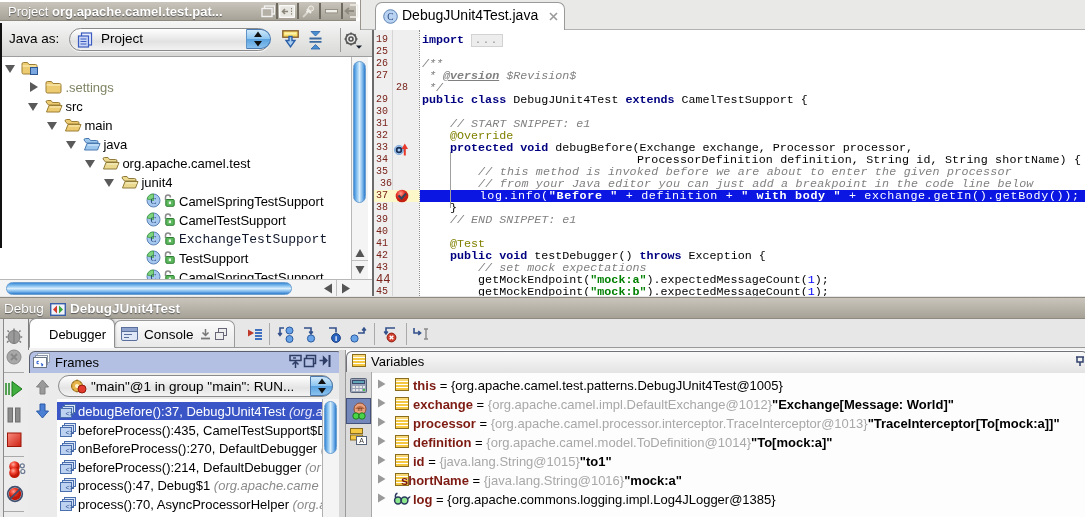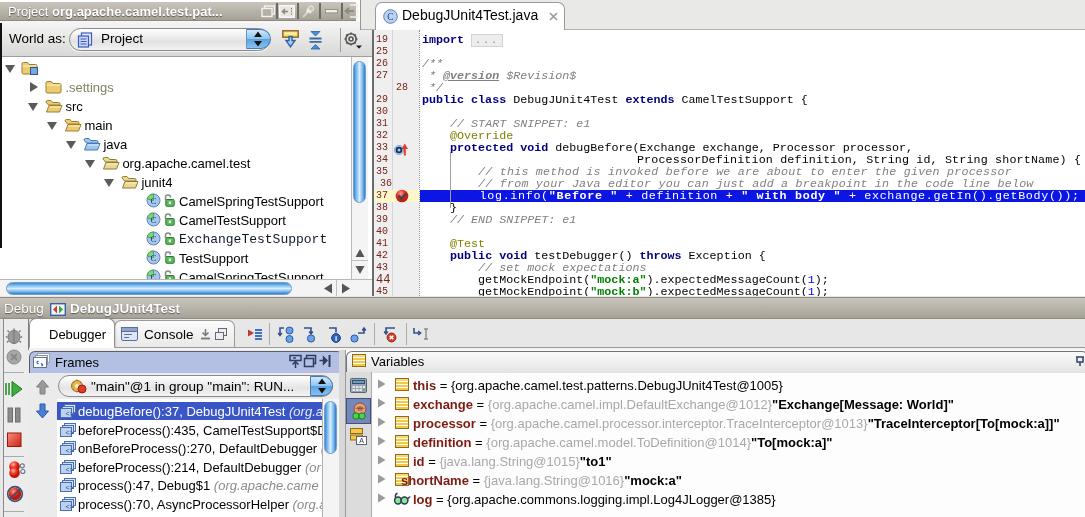--- a/index.html
+++ b/index.html
@@ -34,21 +34,21 @@
 <div class="a" style="left:319px;top:3px;width:2px;height:16px;background:#6e6a60;"></div>
 <svg class="a" style="left:325px;top:9px" width="13" height="5" viewBox="0 0 13 5">
     <rect x="0.5" y="0.5" width="12" height="3.4" fill="#f0eee8" stroke="#8a857a" stroke-width="0.8"></rect>
   </svg>
 <div class="a" style="left:341px;top:3px;width:2px;height:16px;background:#6e6a60;"></div>
 <svg class="a" style="left:344px;top:4px" width="15" height="14" viewBox="0 0 15 14">
     <path d="M6 1 L13.5 1 L13.5 13 L6 13" fill="none" stroke="#f2f0ea" stroke-width="1.6"></path>
     <path d="M10 7 L2 7 M5 4 L1.5 7 L5 10" stroke="#8f8b80" stroke-width="1.8" fill="none"></path>
   </svg>
 <div class="a" style="left:0;top:21px;width:373px;height:35px;background:linear-gradient(#f6f6f6,#d8d8d6);border-bottom:1px solid #9e9e9e;"></div>
-<div class="a" style="left:9px;top:31px;font-size:13.5px;color:#000;">World as:</div>
+<div class="a" style="left:9px;top:31px;font-size:13.5px;color:#000;">Java as:</div>
 <div class="a" style="left:69px;top:28px;width:201px;height:23px;border-radius:12px;background:linear-gradient(#ffffff,#e2e2e2 60%,#f2f2f2);border:1px solid #8a8a8a;box-sizing:border-box;box-shadow:0 1px 1px rgba(255,255,255,.8);"></div>
 <div class="a" style="left:246px;top:29px;width:25px;height:20px;border-radius:0 10px 10px 0;border:1px solid #4a7ab0;border-left:1px solid #5e93c8;background:linear-gradient(#cfe8fa,#8ec6f0 48%,#5ba3e0 52%,#8ac2ef);box-sizing:border-box;"></div>
 <svg class="a" style="left:252px;top:31px" width="12" height="16" viewBox="0 0 12 16">
     <path d="M6 0.5 L10 6 L2 6 Z" fill="#111"></path>
     <path d="M6 15.5 L2 10 L10 10 Z" fill="#111"></path>
   </svg>
 <svg class="a" style="left:77px;top:32px" width="16" height="16" viewBox="0 0 16 16">
 <rect x="4.5" y="1" width="10" height="12" fill="#e8edff" stroke="#3b5bbf" stroke-width="1.2"></rect>
 <rect x="1.5" y="4" width="10" height="11" fill="#c9d6f5" stroke="#3b5bbf" stroke-width="1.2"></rect>
 <path d="M3.5 7 L9.5 7 M3.5 9.5 L9.5 9.5 M3.5 12 L9.5 12" stroke="#3b5bbf" stroke-width="1"></path>

